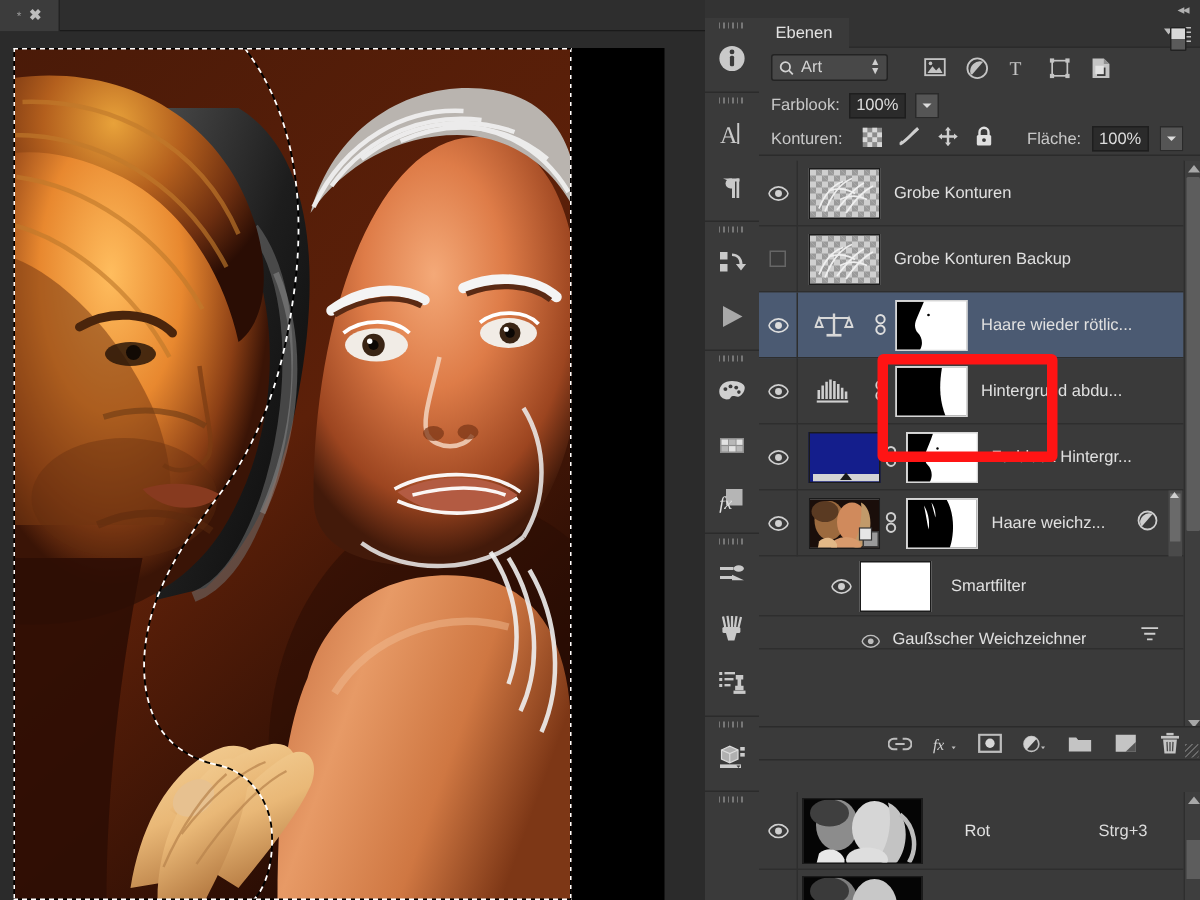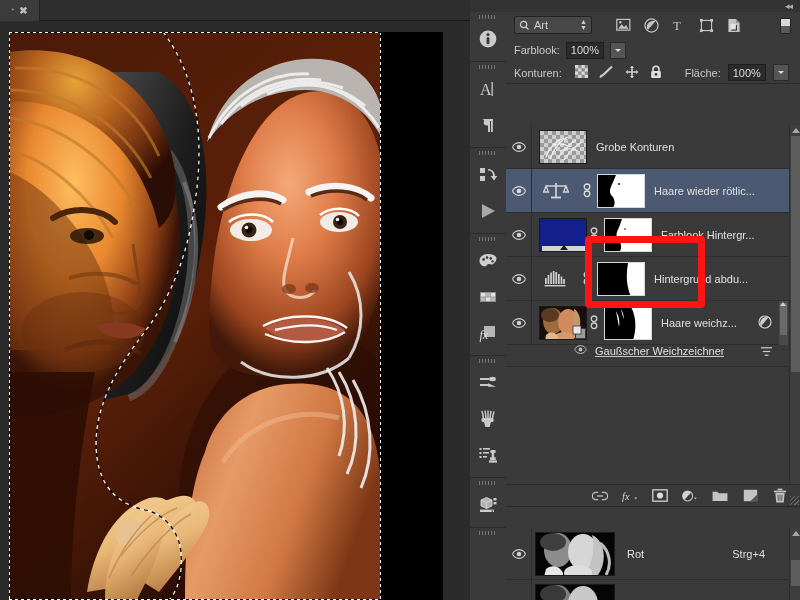--- a/index.html
+++ b/index.html
@@ -79,40 +79,40 @@
   .lbl{ font-size:11px; color:#c9c9c9; }
   .numbox{ width:38px; height:17px; background:#2b2b2b; border:1px solid #1e1e1e; color:#dcdcdc;
       font-size:11px; display:flex; align-items:center; justify-content:center;}
   .numstep{ width:16px; height:17px; background:#555; border:1px solid #2a2a2a; display:flex;align-items:center;justify-content:center;}
   .numstep .c{ width:0;height:0;border-left:3px solid transparent;border-right:3px solid transparent;border-top:3px solid #dcdcdc;}
 
   .lock-row{ height:22px; display:flex; align-items:center; padding:0 8px; gap:7px; border-bottom:1px solid #2b2b2b;}
   .lock-icons{ display:flex; align-items:center; gap:11px; margin-left:6px;}
 
   
-  #layer-list{ position:absolute; left:0; top:113px; width:294px; height:381px; overflow:hidden; background:#3a3a3a;}
+  #layer-list{ position:absolute; left:0; top:95px; width:294px; height:381px; overflow:hidden; background:#3a3a3a;}
   .layer-row{ position:relative; height:44px; border-bottom:1px solid #2e2e2e; display:flex; align-items:center;}
   .layer-row.selected{ background:#4b5a72; }
   .eye-cell{ width:26px; height:44px; display:flex; align-items:center; justify-content:center; border-right:1px solid #2e2e2e;}
   .eye-off{ width:11px; height:11px; border:1px solid #666; }
   .thumb{ width:48px; height:34px; border:1px solid #1b1b1b; background:#777; position:relative; overflow:hidden; flex:none;}
   .thumb.checker{
      background-image:
        linear-gradient(45deg,#9a9a9a 25%,transparent 25%,transparent 75%,#9a9a9a 75%),
        linear-gradient(45deg,#9a9a9a 25%,transparent 25%,transparent 75%,#9a9a9a 75%);
      background-size:8px 8px; background-position:0 0,4px 4px; background-color:#cfcfcf;}
   .link-ic{ width:14px; display:flex; align-items:center; justify-content:center; color:#cfcfcf; font-size:12px;}
   .maskthumb{ width:48px; height:34px; border:1px solid #d6d6d6; background:#fff; position:relative; overflow:hidden; flex:none;}
   .layer-name{ margin-left:9px; font-size:11px; color:#e0e0e0; white-space:nowrap; overflow:hidden;}
   .adj-ic{ width:48px; display:flex; align-items:center; justify-content:center;}
 
   .sf-row{ position:relative; height:40px; display:flex; align-items:center; border-bottom:1px solid #2e2e2e;}
   .sf-row .eye-small{ margin-left:48px; }
   .sf-white{ width:48px; height:34px; background:#fff; border:1px solid #1b1b1b; margin-left:6px;}
-  .sf-sub{ position:relative; height:22px; display:flex; align-items:flex-start; border-bottom:1px solid #2e2e2e;text-decoration:underline;}
+  .sf-sub{ position:relative; height:22px; display:flex; align-items:flex-end; border-bottom:1px solid #2e2e2e;}
   .sf-sub .eye-small{ margin-left:68px; }
 
   .eye{ width:13px; height:9px; position:relative; display:inline-block;}
   .eye svg{ display:block;}
 
   
   #ll-scroll{ position:absolute; right:0; top:0; width:11px; height:381px; background:#3e3e3e; border-left:1px solid #2e2e2e;}
   #ll-scroll .up,#ll-scroll .dn{ position:absolute; left:2px; width:0;height:0;border-left:4px solid transparent;border-right:4px solid transparent;}
   #ll-scroll .up{ top:3px; border-bottom:5px solid #a8a8a8;}
   #ll-scroll .dn{ bottom:3px; border-top:5px solid #a8a8a8;}
@@ -128,21 +128,21 @@
   #layers-bottom .b{ display:flex; align-items:center; justify-content:center; width:16px; height:16px;}
   .grip-br{ position:absolute; right:1px; bottom:1px; width:9px;height:9px;
      background:repeating-linear-gradient(135deg,#6a6a6a 0 1px, transparent 1px 3px);}
 
   
   #ch-panel{ position:absolute; left:0; top:494px; width:294px; height:106px; background:#3a3a3a; border-top:1px solid #2b2b2b;}
   #ch-list{ position:absolute; left:0; top:21px; width:294px; height:85px; overflow:hidden;}
   .ch-row{ position:relative; height:52px; display:flex; align-items:center; border-bottom:1px solid #2e2e2e;}
   .ch-row .eye-cell{ width:26px; height:52px; border-right:1px solid #2e2e2e;}
   .ch-thumb{ width:80px; height:44px; border:1px solid #1b1b1b; background:#000; position:relative; overflow:hidden; flex:none;}
-  .ch-name{ margin-left:12px; font-size:11px; color:#e2e2e2;}
+  .ch-name{ margin-left:28px; font-size:11px; color:#e2e2e2;}
   .ch-key{ position:absolute; right:35px; font-size:11px; color:#dcdcdc;}
   #ch-scroll{ position:absolute; right:0; top:21px; width:11px; height:85px; background:#3e3e3e; border-left:1px solid #2e2e2e;}
   #ch-scroll .up{ position:absolute; left:2px; top:3px; width:0;height:0;border-left:4px solid transparent;border-right:4px solid transparent;border-bottom:5px solid #a8a8a8;}
   #ch-scroll .thumbbar{ position:absolute; left:1px; top:32px; width:9px; height:26px; background:#5d5d5d;}
 
   
   #annot{ position:absolute; left:585px; top:236px; width:120px; height:72px;
      border:7px solid #ff1414; border-radius:4px; z-index:40; pointer-events:none;}
 </style>
 </head>
@@ -457,20 +457,30 @@
 
       <div class="rail-grip">
           <i></i>
         </div>
     </div>
 
     <div id="panels">
 
       <div id="layers-panel">
 
+        <div class="panel-tabs">
+          <span class="ptab active">Ebenen</span>
+          <span class="panel-menu">
+            <span class="t"></span>
+            <span class="l" style="top:2px"></span>
+              <span class="l" style="top:5px"></span>
+            <span class="l" style="top:8px"></span>
+              <span class="l" style="top:11px"></span>
+          </span>
+        </div>
 
         <div class="filter-row">
           <div class="search-sel">
             <svg width="11" height="11" viewBox="0 0 12 12">
               <circle cx="5" cy="5" r="3.4" fill="none" stroke="#d2d2d2" stroke-width="1.3"></circle>
               <line x1="7.6" y1="7.6" x2="10.4" y2="10.4" stroke="#d2d2d2" stroke-width="1.3"></line>
             </svg>
             <span>Art</span>
             <span class="updown">▲<br>▼</span>
           </div>
@@ -589,20 +599,38 @@
                     <path d="M18 27 C24 19 30 12 36 9"></path>
                     <path d="M24 29 C30 20 36 14 42 11"></path>
                     <path d="M13 14 C19 12 25 13 30 16"></path>
                     <path d="M20 20 C26 17 32 17 38 20"></path>
                   </g>
                 </svg>
             </div>
             <span class="layer-name">Grobe Konturen</span>
           </div>
 
+          <div class="layer-row">
+            <div class="eye-cell">
+              <span class="eye-off"></span>
+            </div>
+            <div class="thumb checker" style="margin-left:7px">
+              <svg width="48" height="34" viewBox="0 0 48 34">
+                  <g stroke="#f2f2f2" stroke-width="1.2" fill="none" opacity=".95">
+                    <path d="M6 26 C10 16 16 10 22 8"></path>
+                    <path d="M10 28 C14 18 20 9 28 6"></path>
+                    <path d="M18 27 C24 19 30 12 36 9"></path>
+                    <path d="M24 29 C30 20 36 14 42 11"></path>
+                    <path d="M13 14 C19 12 25 13 30 16"></path>
+                    <path d="M20 20 C26 17 32 17 38 20"></path>
+                  </g>
+                </svg>
+            </div>
+            <span class="layer-name">Grobe Konturen Backup</span>
+          </div>
 
 
           <div class="layer-row selected">
             <div class="eye-cell">
               <span class="eye">
                 <svg width="14" height="10" viewBox="0 0 14 10">
                     <path d="M7 0.6 C11 0.6 13.3 4 13.3 5 C13.3 6 11 9.4 7 9.4 C3 9.4 0.7 6 0.7 5 C0.7 4 3 0.6 7 0.6Z" fill="none" stroke="#dcdcdc" stroke-width="1.1"></path>
                     <circle cx="7" cy="5" r="2.3" fill="#dcdcdc"></circle>
                   </svg>
               </span>
@@ -623,52 +651,20 @@
                 </svg>
             </span>
             <div class="maskthumb" style="margin-left:3px">
               <svg width="48" height="34" viewBox="0 0 48 34">
                 <rect width="48" height="34" fill="#ffffff"></rect>
                 <path d="M0 0 H18 C16 5 14 9 12.5 13 C11.5 16 12 19 14 21 C16 23 17 26 16.5 29 C16 31.5 15 33 14 34 H0 Z" fill="#000000"></path>
                 <circle cx="21" cy="9" r="0.9" fill="#000"></circle>
               </svg>
             </div>
             <span class="layer-name">Haare wieder rötlic...</span>
-          </div>
-
-          <div class="layer-row">
-            <div class="eye-cell">
-              <span class="eye">
-                <svg width="14" height="10" viewBox="0 0 14 10">
-                    <path d="M7 0.6 C11 0.6 13.3 4 13.3 5 C13.3 6 11 9.4 7 9.4 C3 9.4 0.7 6 0.7 5 C0.7 4 3 0.6 7 0.6Z" fill="none" stroke="#cfcfcf" stroke-width="1.1"></path>
-                    <circle cx="7" cy="5" r="2.3" fill="#cfcfcf"></circle>
-                  </svg>
-              </span>
-            </div>
-            <div class="thumb" style="margin-left:7px;background:#141e8c">
-              <svg width="48" height="34" viewBox="0 0 48 34">
-                  <rect width="48" height="34" fill="#141e8c"></rect>
-                  <rect x="2" y="27" width="44" height="5" fill="#d4d4d4"></rect>
-                  <path d="M24 26 l4 5 h-8 Z" fill="#1a1a1a"></path>
-                </svg>
-            </div>
-            <span class="link-ic">
-              <svg width="10" height="15" viewBox="0 0 10 15">
-                  <rect x="2.2" y="1" width="5.6" height="5.6" rx="2.8" fill="none" stroke="#cfcfcf" stroke-width="1.3"></rect>
-                  <rect x="2.2" y="8" width="5.6" height="5.6" rx="2.8" fill="none" stroke="#cfcfcf" stroke-width="1.3"></rect>
-                </svg>
-            </span>
-            <div class="maskthumb" style="margin-left:3px">
-              <svg width="48" height="34" viewBox="0 0 48 34">
-                <rect width="48" height="34" fill="#ffffff"></rect>
-                <path d="M0 0 H17 C15.5 5 13.5 9 12 13 C11 16 11.5 19 13.5 21 C15.5 23 16.5 26 16 29 C15.6 31.5 14.6 33 13.6 34 H0 Z" fill="#000000"></path>
-                <circle cx="20" cy="10" r="0.8" fill="#000"></circle>
-              </svg>
-            </div>
-            <span class="layer-name">Farblook Hintergr...</span>
           </div>
 
           <div class="layer-row">
             <div class="eye-cell">
               <span class="eye">
                 <svg width="14" height="10" viewBox="0 0 14 10">
                     <path d="M7 0.6 C11 0.6 13.3 4 13.3 5 C13.3 6 11 9.4 7 9.4 C3 9.4 0.7 6 0.7 5 C0.7 4 3 0.6 7 0.6Z" fill="none" stroke="#cfcfcf" stroke-width="1.1"></path>
                     <circle cx="7" cy="5" r="2.3" fill="#cfcfcf"></circle>
                   </svg>
               </span>
@@ -705,20 +701,52 @@
 
           <div class="layer-row">
             <div class="eye-cell">
               <span class="eye">
                 <svg width="14" height="10" viewBox="0 0 14 10">
                     <path d="M7 0.6 C11 0.6 13.3 4 13.3 5 C13.3 6 11 9.4 7 9.4 C3 9.4 0.7 6 0.7 5 C0.7 4 3 0.6 7 0.6Z" fill="none" stroke="#cfcfcf" stroke-width="1.1"></path>
                     <circle cx="7" cy="5" r="2.3" fill="#cfcfcf"></circle>
                   </svg>
               </span>
             </div>
+            <div class="thumb" style="margin-left:7px;background:#141e8c">
+              <svg width="48" height="34" viewBox="0 0 48 34">
+                  <rect width="48" height="34" fill="#141e8c"></rect>
+                  <rect x="2" y="27" width="44" height="5" fill="#d4d4d4"></rect>
+                  <path d="M24 26 l4 5 h-8 Z" fill="#1a1a1a"></path>
+                </svg>
+            </div>
+            <span class="link-ic">
+              <svg width="10" height="15" viewBox="0 0 10 15">
+                  <rect x="2.2" y="1" width="5.6" height="5.6" rx="2.8" fill="none" stroke="#cfcfcf" stroke-width="1.3"></rect>
+                  <rect x="2.2" y="8" width="5.6" height="5.6" rx="2.8" fill="none" stroke="#cfcfcf" stroke-width="1.3"></rect>
+                </svg>
+            </span>
+            <div class="maskthumb" style="margin-left:3px">
+              <svg width="48" height="34" viewBox="0 0 48 34">
+                <rect width="48" height="34" fill="#ffffff"></rect>
+                <path d="M0 0 H17 C15.5 5 13.5 9 12 13 C11 16 11.5 19 13.5 21 C15.5 23 16.5 26 16 29 C15.6 31.5 14.6 33 13.6 34 H0 Z" fill="#000000"></path>
+                <circle cx="20" cy="10" r="0.8" fill="#000"></circle>
+              </svg>
+            </div>
+            <span class="layer-name">Farblook Hintergr...</span>
+          </div>
+
+          <div class="layer-row">
+            <div class="eye-cell">
+              <span class="eye">
+                <svg width="14" height="10" viewBox="0 0 14 10">
+                    <path d="M7 0.6 C11 0.6 13.3 4 13.3 5 C13.3 6 11 9.4 7 9.4 C3 9.4 0.7 6 0.7 5 C0.7 4 3 0.6 7 0.6Z" fill="none" stroke="#cfcfcf" stroke-width="1.1"></path>
+                    <circle cx="7" cy="5" r="2.3" fill="#cfcfcf"></circle>
+                  </svg>
+              </span>
+            </div>
             <div class="thumb" style="margin-left:7px">
               <svg width="48" height="34" viewBox="0 0 48 34">
                 <rect width="48" height="34" fill="#1a0e0a"></rect>
                 <ellipse cx="13" cy="14" rx="10" ry="13" fill="#9c6a3e"></ellipse>
                 <ellipse cx="10" cy="8" rx="9" ry="7" fill="#5a3a22"></ellipse>
                 <ellipse cx="28" cy="15" rx="10" ry="13" fill="#d08a5c"></ellipse>
                 <path d="M34 2 C42 6 42 22 36 30 C33 33 30 33 28 31 C33 24 35 12 34 2Z" fill="#c19a6a"></path>
                 <ellipse cx="24" cy="31" rx="10" ry="6" fill="#d89a6c"></ellipse>
                 <path d="M6 28 C10 24 16 25 18 30 L18 34 L5 34 Z" fill="#e2b887"></path>
               </svg>
@@ -748,20 +776,30 @@
                   <circle cx="7" cy="7" r="6" fill="none" stroke="#cfcfcf" stroke-width="1.2"></circle>
                   <path d="M2.6 10.4 A6 6 0 0 1 10.4 2.6 L3.2 11 Z" fill="#cfcfcf"></path>
                 </svg>
             </span>
             <span class="inner-scroll">
                 <span class="bar"></span>
               <span style="position:absolute;left:1px;top:1px;width:0;height:0;border-left:3px solid transparent;border-right:3px solid transparent;border-bottom:4px solid #cfcfcf;"></span>
             </span>
           </div>
 
+          <div class="sf-row">
+            <span class="eye eye-small">
+              <svg width="14" height="10" viewBox="0 0 14 10">
+                  <path d="M7 0.6 C11 0.6 13.3 4 13.3 5 C13.3 6 11 9.4 7 9.4 C3 9.4 0.7 6 0.7 5 C0.7 4 3 0.6 7 0.6Z" fill="none" stroke="#cfcfcf" stroke-width="1.1"></path>
+                  <circle cx="7" cy="5" r="2.3" fill="#cfcfcf"></circle>
+                </svg>
+            </span>
+            <div class="sf-white"></div>
+            <span class="layer-name" style="margin-left:13px">Smartfilter</span>
+          </div>
 
           <div class="sf-sub">
             <span class="eye eye-small">
               <svg width="13" height="9" viewBox="0 0 14 10">
                   <path d="M7 0.6 C11 0.6 13.3 4 13.3 5 C13.3 6 11 9.4 7 9.4 C3 9.4 0.7 6 0.7 5 C0.7 4 3 0.6 7 0.6Z" fill="none" stroke="#bdbdbd" stroke-width="1.1"></path>
                   <circle cx="7" cy="5" r="2.1" fill="#bdbdbd"></circle>
                 </svg>
             </span>
             <span class="layer-name" style="margin-left:8px">Gaußscher Weichzeichner</span>
             <span style="position:absolute;right:26px">
@@ -854,21 +892,21 @@
                 <ellipse cx="22" cy="17" rx="14" ry="17" fill="#8c8c8c"></ellipse>
                 <ellipse cx="17" cy="9" rx="13" ry="9" fill="#3f3f3f"></ellipse>
                 <ellipse cx="47" cy="19" rx="15" ry="18" fill="#d6d6d6"></ellipse>
                 <path d="M56 2 C70 8 71 30 62 42 C57 44 52 43 49 40 C57 30 59 14 56 2Z" fill="#c3c3c3"></path>
                 <ellipse cx="42" cy="40" rx="14" ry="8" fill="#dedede"></ellipse>
                 <path d="M10 36 C16 31 24 33 27 40 L27 44 L8 44 Z" fill="#e8e8e8"></path>
                 <path d="M64 10 C74 18 76 32 70 42" stroke="#bdbdbd" stroke-width="3" fill="none"></path>
               </svg>
             </div>
             <span class="ch-name">Rot</span>
-            <span class="ch-key">Strg+4</span>
+            <span class="ch-key">Strg+3</span>
           </div>
 
           <div class="ch-row">
             <div class="eye-cell"></div>
             <div class="ch-thumb" style="margin-left:3px">
               <svg width="80" height="44" viewBox="0 0 80 44">
                 <rect width="80" height="44" fill="#050505"></rect>
                 <ellipse cx="22" cy="17" rx="14" ry="17" fill="#7d7d7d"></ellipse>
                 <ellipse cx="17" cy="9" rx="13" ry="9" fill="#3a3a3a"></ellipse>
                 <ellipse cx="47" cy="19" rx="15" ry="18" fill="#c8c8c8"></ellipse>

